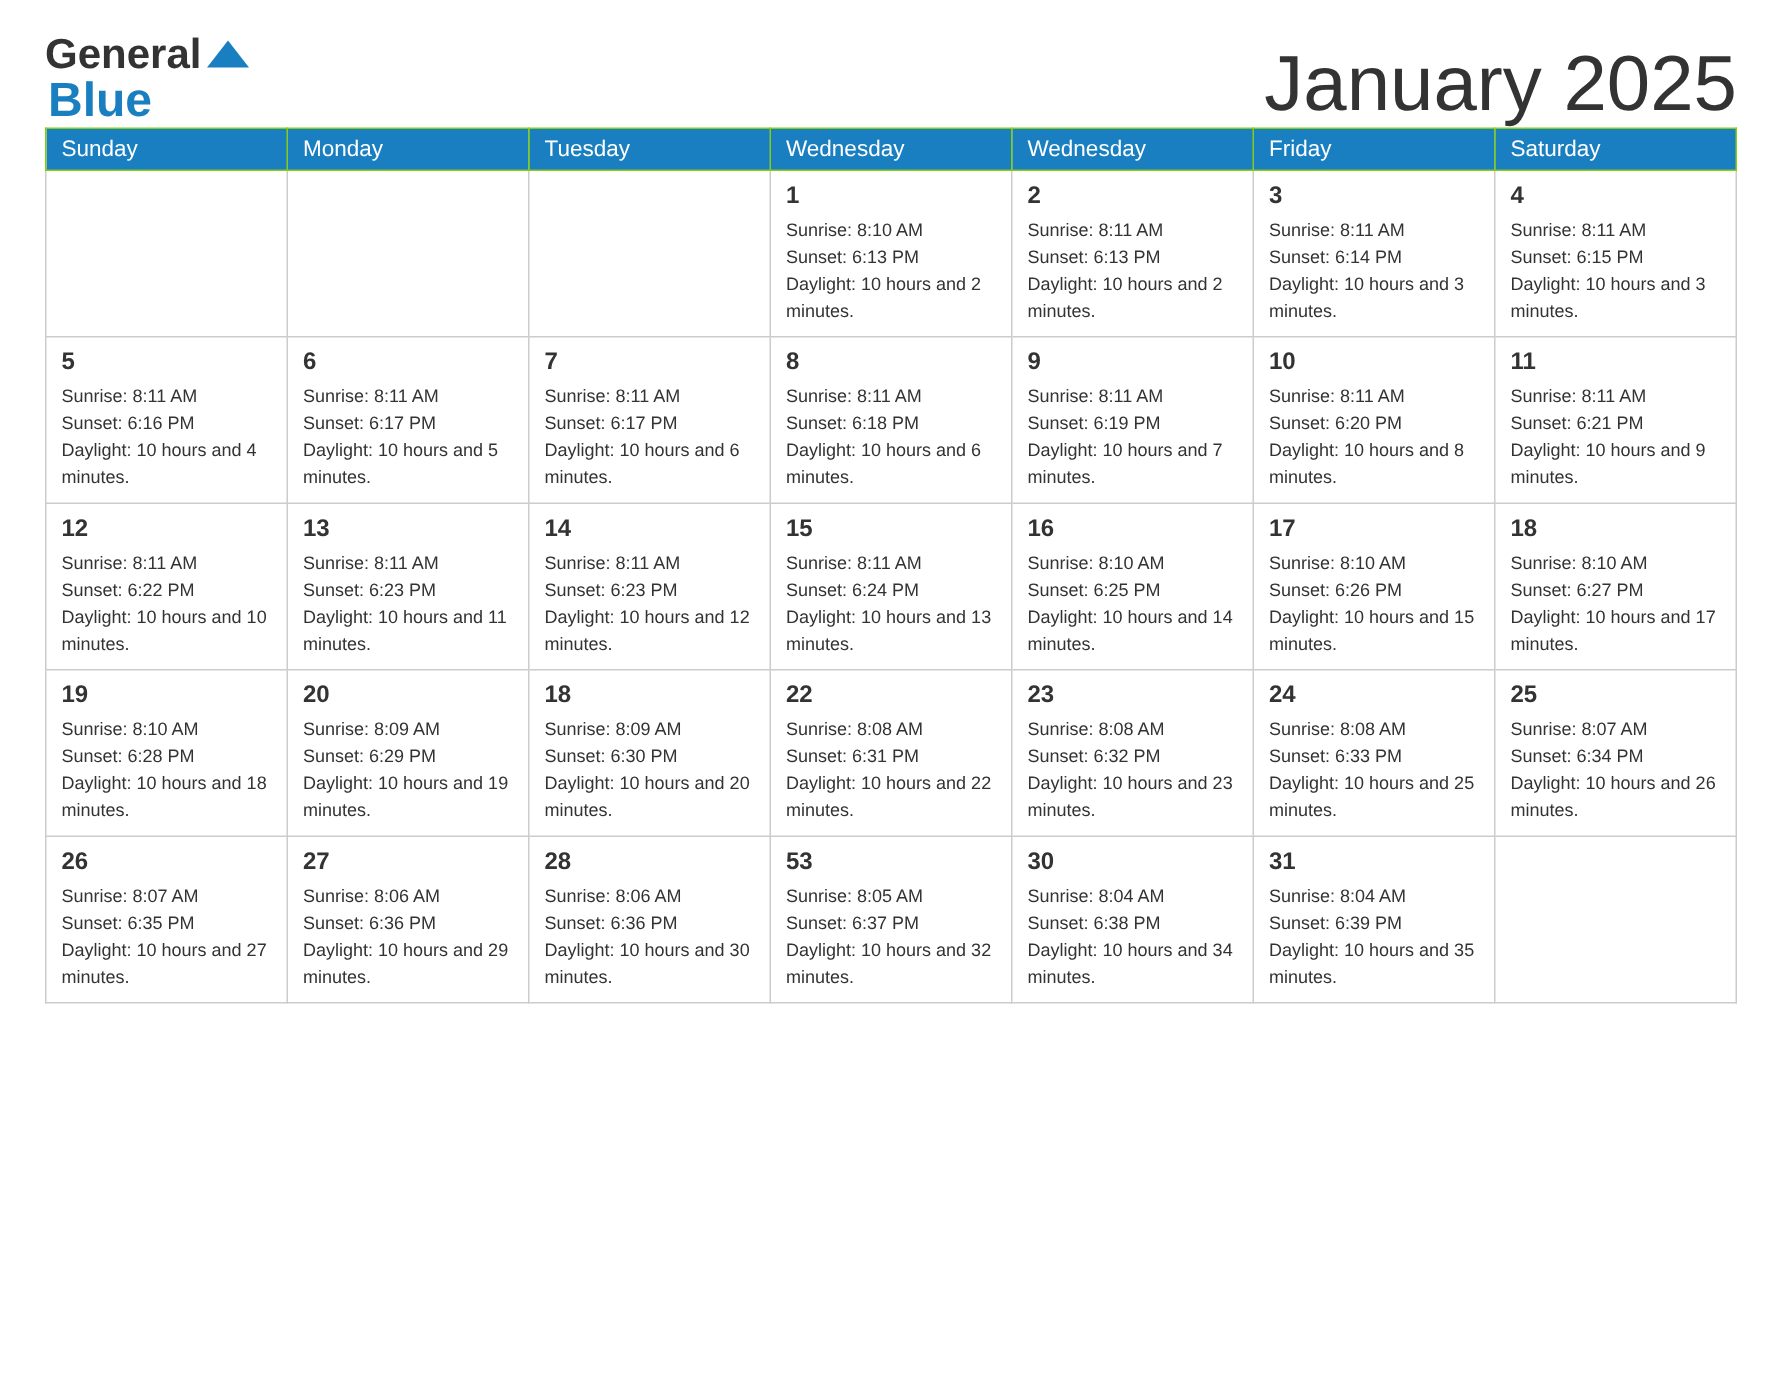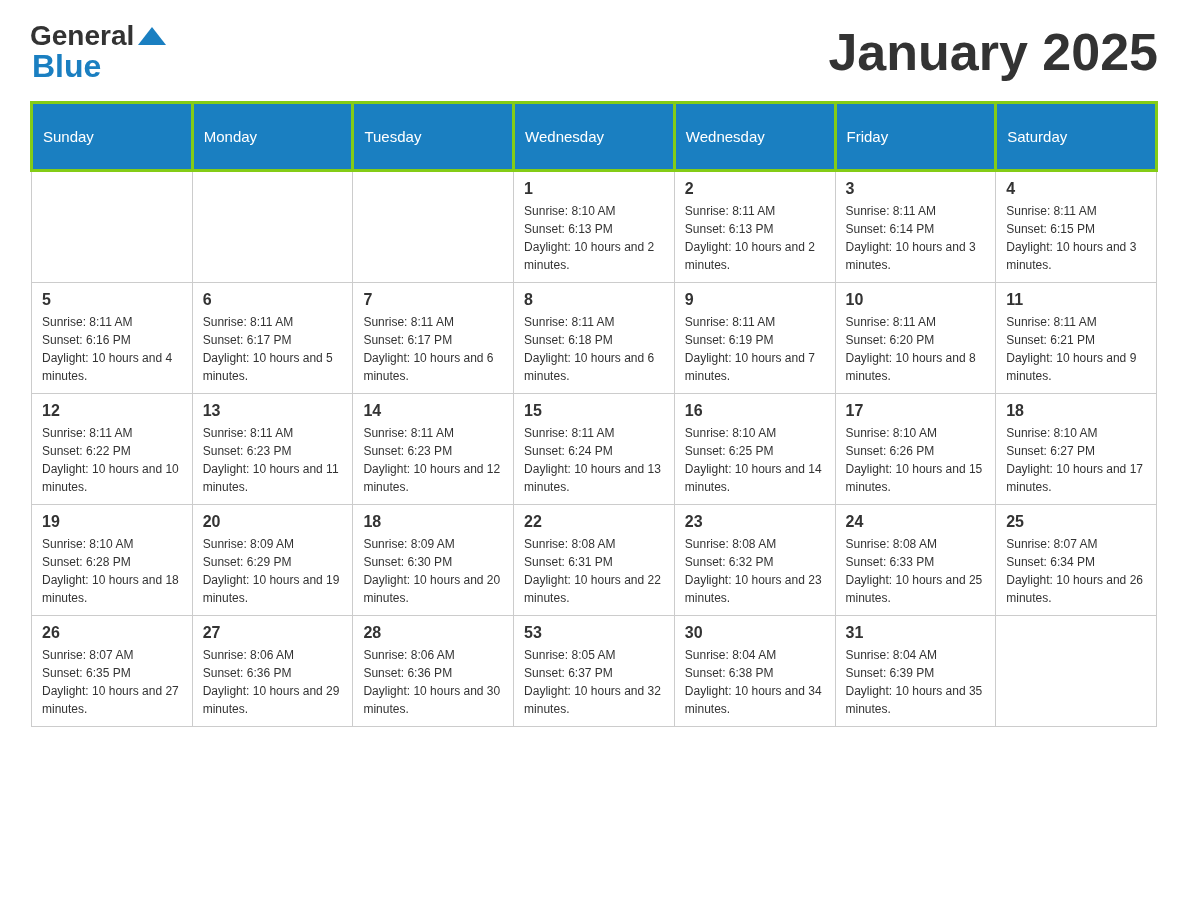--- a/index.html
+++ b/index.html
@@ -6,22 +6,21 @@
     body {
       font-family: Arial, Helvetica, sans-serif;
       background: #ffffff;
       width: 1188px;
       min-height: 918px;
       padding: 20px 30px;
     }
     .header {
       display: flex;
       justify-content: space-between;
-      align-items: center;
-      margin-bottom: 16px;
+      align-items: flex-end;
     }
     .logo {
       display: flex;
       flex-direction: column;
       align-items: flex-start;
     }
     .logo-text {
       font-size: 28px;
       font-weight: bold;
       color: #333;
@@ -47,42 +46,42 @@
       font-size: 32px;
       font-weight: bold;
       margin-top: -4px;
       margin-left: 2px;
     }
     .title-section {
       text-align: right;
     }
     .calendar-title {
       font-size: 52px;
-      font-weight: bold;
+      font-weight: normal;
       color: #333;
       line-height: 1.1;
     }
     .calendar-subtitle {
       font-size: 22px;
       color: #555;
       margin-top: 4px;
     }
     .calendar-table {
       width: 100%;
       border-collapse: collapse;
       table-layout: fixed;
     }
     .calendar-table thead th {
       background-color: #1a7fc1;
       color: white;
-      padding: 24px 10px;
+      padding: 5px 10px;
       text-align: left;
       font-size: 15px;
       font-weight: normal;
-      border: 3px solid #84cc16;
+      border: 1px solid #84cc16;
     }
     .calendar-table tbody td {
       border: 1px solid #ccc;
       vertical-align: top;
       padding: 8px 10px;
       height: 110px;
     }
     .day-number {
       font-size: 16px;
       font-weight: bold;

